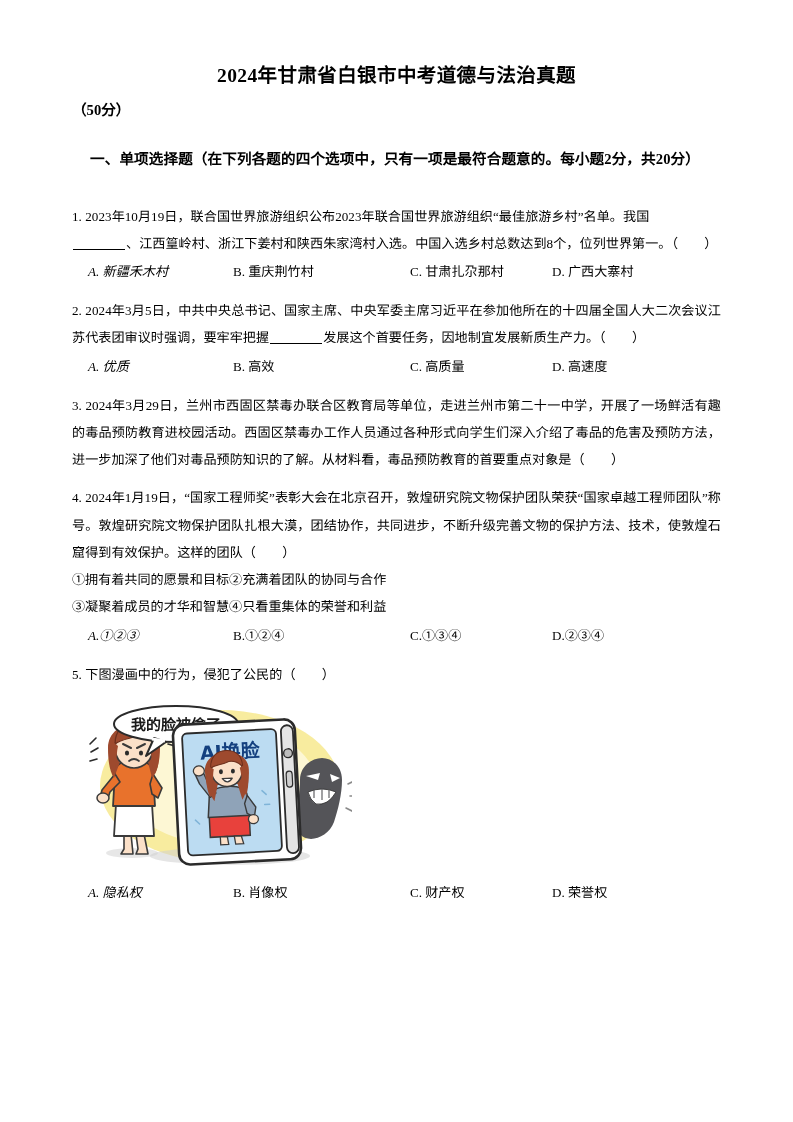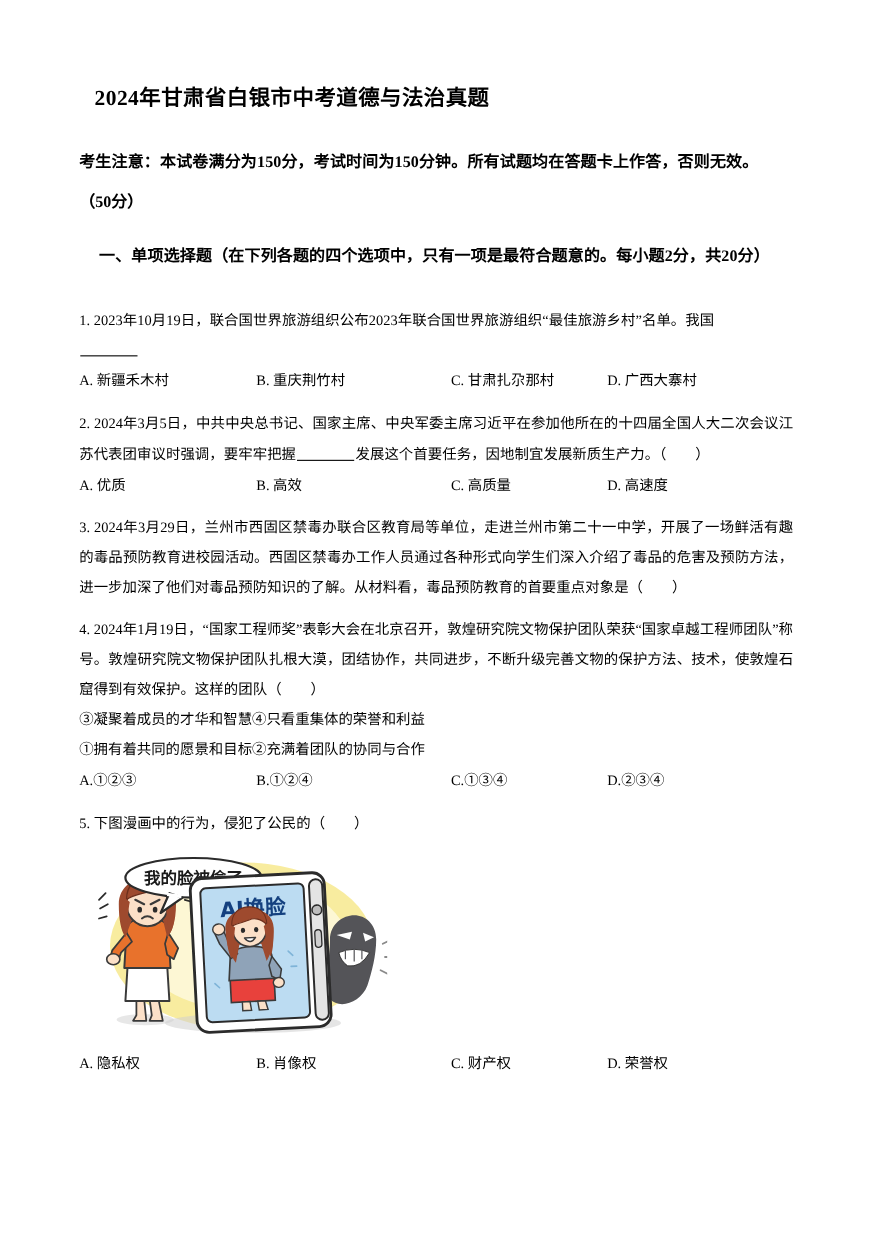--- a/index.html
+++ b/index.html
@@ -18,24 +18,25 @@
   }
   .page {
     position: relative;
     width: 793px;
     height: 1122px;
     box-sizing: border-box;
     padding: 0 72px;
   }
   
   .doc-title {
+    text-align: center;
     font-size: 19.5px;
     font-weight: bold;
     letter-spacing: 0.4px;
-    margin: 14px;
+    margin: 0;
     padding-top: 62px;
     line-height: 1.4;
   }
   
   .notice {
     font-size: 14.6px;
     font-weight: bold;
     line-height: 2.06;
     margin: 0;
     padding-top: 16px;
@@ -98,21 +99,21 @@
     line-height: 2.0;
     height: 27px;
     margin: 0;
     padding-top: 2px;
   }
   .options .opt {
     position: absolute;
     top: 2px;
     white-space: nowrap;
   }
-  .opt-a { left: 0px; }
+  .opt-a { left: 16px; font-style: italic; }
   .opt-b { left: 161px; font-family: Liberation Serif, serif; }
   .opt-c { left: 338px; }
   .opt-d { left: 480px; }
   
   .figure-wrap {
     padding-top: 10px;
     padding-left: 8px;
   }
   .cartoon {
     position: relative;
@@ -123,29 +124,28 @@
   
   .options-final { padding-top: 12px; }
 </style>
 </head>
 <body>
 
 <div class="page">
 
   <h1 class="doc-title">2024年甘肃省白银市中考道德与法治真题</h1>
 
-  <p class="notice">考生注意：本试卷满分为150分，考试时间为150分钟。所有试题均在答题卡上作答，否则无效。</p>
 
   <p class="score-line">（50分）</p>
 
   <p class="section-heading">一、单项选择题（在下列各题的四个选项中，只有一项是最符合题意的。每小题2分，共20分）</p>
 
   <div class="question">
     <p class="q-stem">1. 2023年10月19日，联合国世界旅游组织公布2023年联合国世界旅游组织“最佳旅游乡村”名单。我国</p>
-    <p class="q-stem"><span class="blank"></span></p>
+    <p class="q-stem"><span class="blank"></span><span>、江西篁岭村、浙江下姜村和陕西朱家湾村入选。中国入选乡村总数达到8个，位列世界第一。（　　）</span></p>
     <div class="options">
       <span class="opt opt-a">A. 新疆禾木村</span>
       <span class="opt opt-b">B. 重庆荆竹村</span>
       <span class="opt opt-c">C. 甘肃扎尕那村</span>
       <span class="opt opt-d">D. 广西大寨村</span>
     </div>
   </div>
 
   <div class="question">
     <p class="q-stem"><span>2. 2024年3月5日，中共中央总书记、国家主席、中央军委主席习近平在参加他所在的十四届全国人大二次会议江苏代表团审议时强调，要牢牢把握</span><span class="blank"></span><span>发展这个首要任务，因地制宜发展新质生产力。（　　）</span></p>
@@ -156,22 +156,22 @@
       <span class="opt opt-d">D. 高速度</span>
     </div>
   </div>
 
   <div class="question">
     <p class="q-stem">3. 2024年3月29日，兰州市西固区禁毒办联合区教育局等单位，走进兰州市第二十一中学，开展了一场鲜活有趣的毒品预防教育进校园活动。西固区禁毒办工作人员通过各种形式向学生们深入介绍了毒品的危害及预防方法，进一步加深了他们对毒品预防知识的了解。从材料看，毒品预防教育的首要重点对象是（　　）</p>
   </div>
 
   <div class="question">
     <p class="q-stem">4. 2024年1月19日，“国家工程师奖”表彰大会在北京召开，敦煌研究院文物保护团队荣获“国家卓越工程师团队”称号。敦煌研究院文物保护团队扎根大漠，团结协作，共同进步，不断升级完善文物的保护方法、技术，使敦煌石窟得到有效保护。这样的团队（　　）</p>
+    <p class="q-sub">①拥有着共同的愿景和目标②充满着团队的协同与合作</p>
     <p class="q-sub">③凝聚着成员的才华和智慧④只看重集体的荣誉和利益</p>
-    <p class="q-sub">①拥有着共同的愿景和目标②充满着团队的协同与合作</p>
     <div class="options">
       <span class="opt opt-a">A.①②③</span>
       <span class="opt opt-b">B.①②④</span>
       <span class="opt opt-c">C.①③④</span>
       <span class="opt opt-d">D.②③④</span>
     </div>
   </div>
 
   <div class="question">
     <p class="q-stem">5. 下图漫画中的行为，侵犯了公民的（　　）</p>

